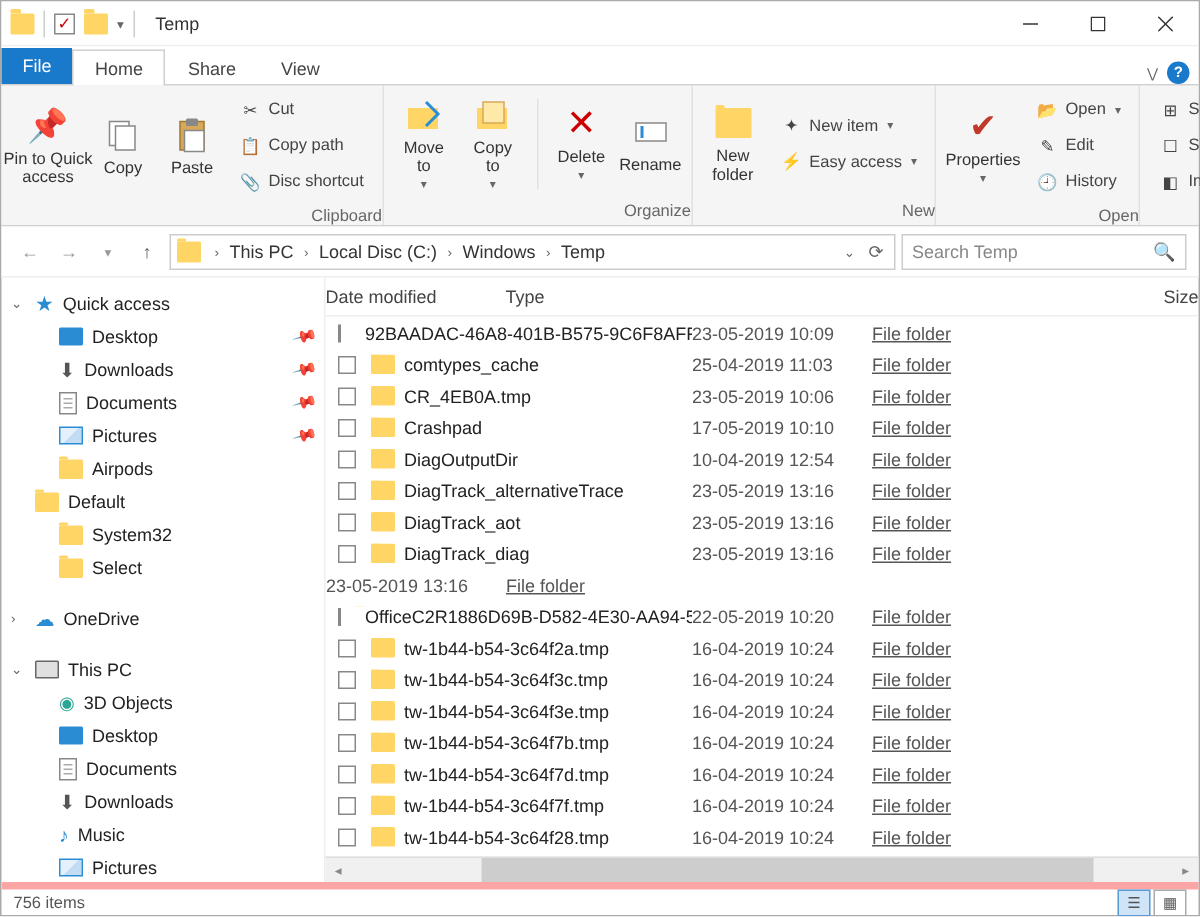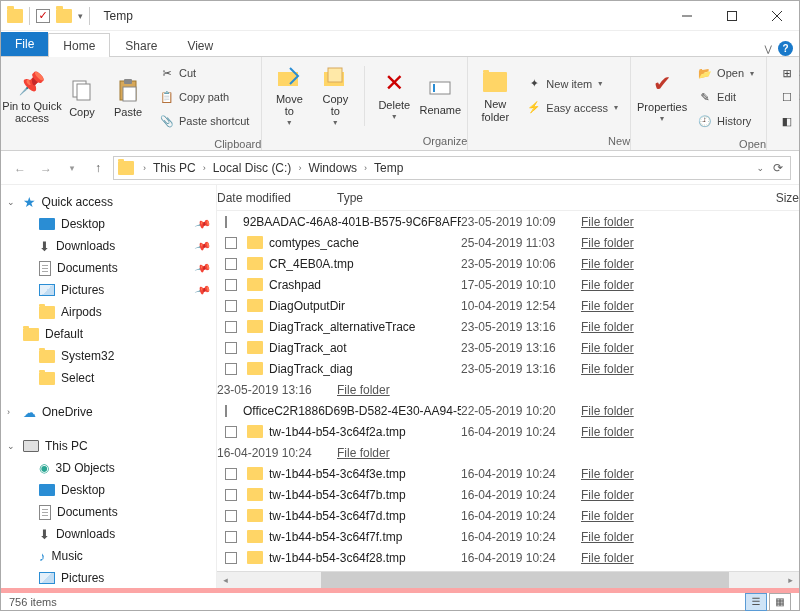--- a/index.html
+++ b/index.html
@@ -179,21 +179,21 @@
           <div class="smallbtn">
               <span class="sic">✂</span>
               <span>Cut</span>
             </div>
           <div class="smallbtn">
               <span class="sic">📋</span>
               <span>Copy path</span>
             </div>
           <div class="smallbtn">
               <span class="sic">📎</span>
-              <span>Paste shortcut</span>
+              <span>Disc shortcut</span>
             </div>
         </div>
       </div>
       <div class="group-label">Clipboard</div>
     </div>
 
     <div class="group">
       <div class="group-body">
         <div class="bigbtn narrow">
           <span class="ic">
@@ -321,20 +321,24 @@
       <span class="crumb">Local Disc (C:)</span>
       <span class="crumbsep">›</span>
       <span class="crumb">Windows</span>
       <span class="crumbsep">›</span>
       <span class="crumb">Temp</span>
       <span class="end">
         <span style="font-size:9px;">⌄</span>
         <span class="refresh">⟳</span>
       </span>
     </div>
+    <div class="search">
+      <span>Search Temp</span>
+      <span class="mag">🔍</span>
+    </div>
   </div>
 
   <div class="body">
     <div class="nav" id="navpane">
         <div class="nav-item">
           <span class="exp">⌄</span>
           <span class="ic-star">★</span>
           <span>Quick access</span>
         </div>
         <div class="nav-item" style="padding-left:38px;">
@@ -505,20 +509,25 @@
           <div class="row">
     <div class="rname">
               <span class="chkbox"></span>
               <span class="ic-fold"></span>
               <span>tw-1b44-b54-3c64f2a.tmp</span>
             </div>
     <div class="rdate">16-04-2019 10:24</div>
     <div class="rtype">File folder</div>
   </div>
           <div class="row">
+    <div class="rname">
+              <span class="chkbox"></span>
+              <span class="ic-fold"></span>
+              <span>tw-1b44-b54-3c64f3c.tmp</span>
+            </div>
     <div class="rdate">16-04-2019 10:24</div>
     <div class="rtype">File folder</div>
   </div>
           <div class="row">
     <div class="rname">
               <span class="chkbox"></span>
               <span class="ic-fold"></span>
               <span>tw-1b44-b54-3c64f3e.tmp</span>
             </div>
     <div class="rdate">16-04-2019 10:24</div>

